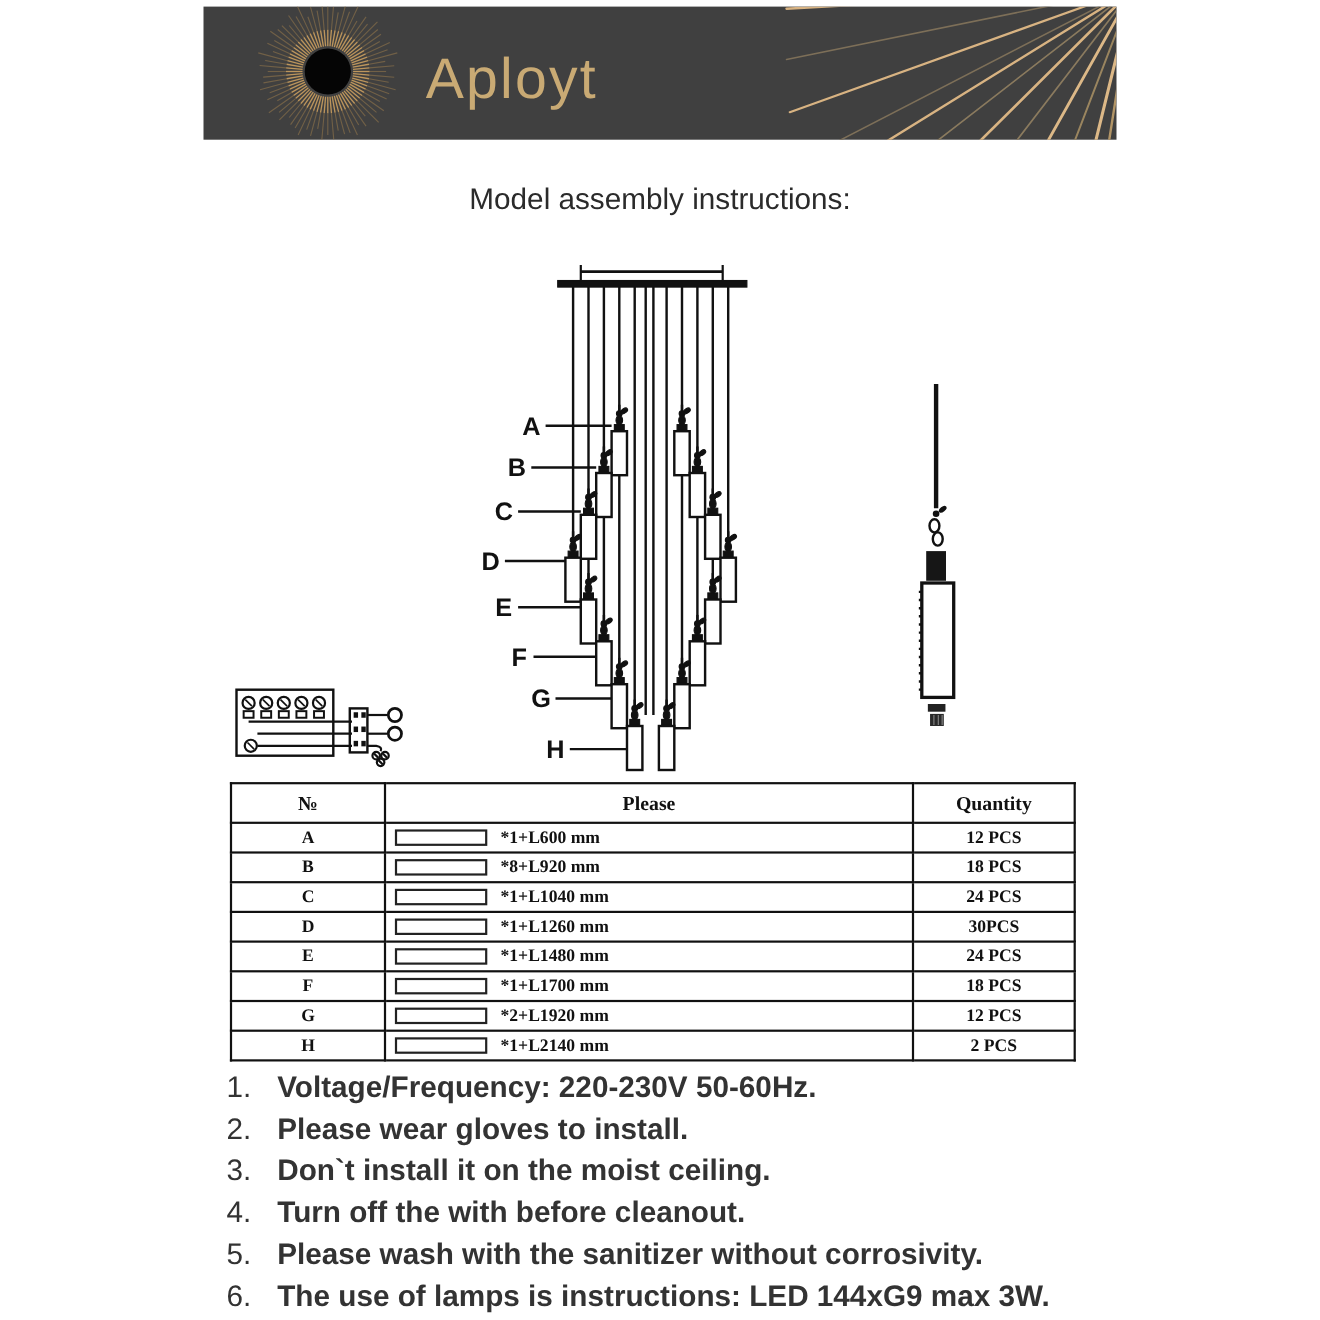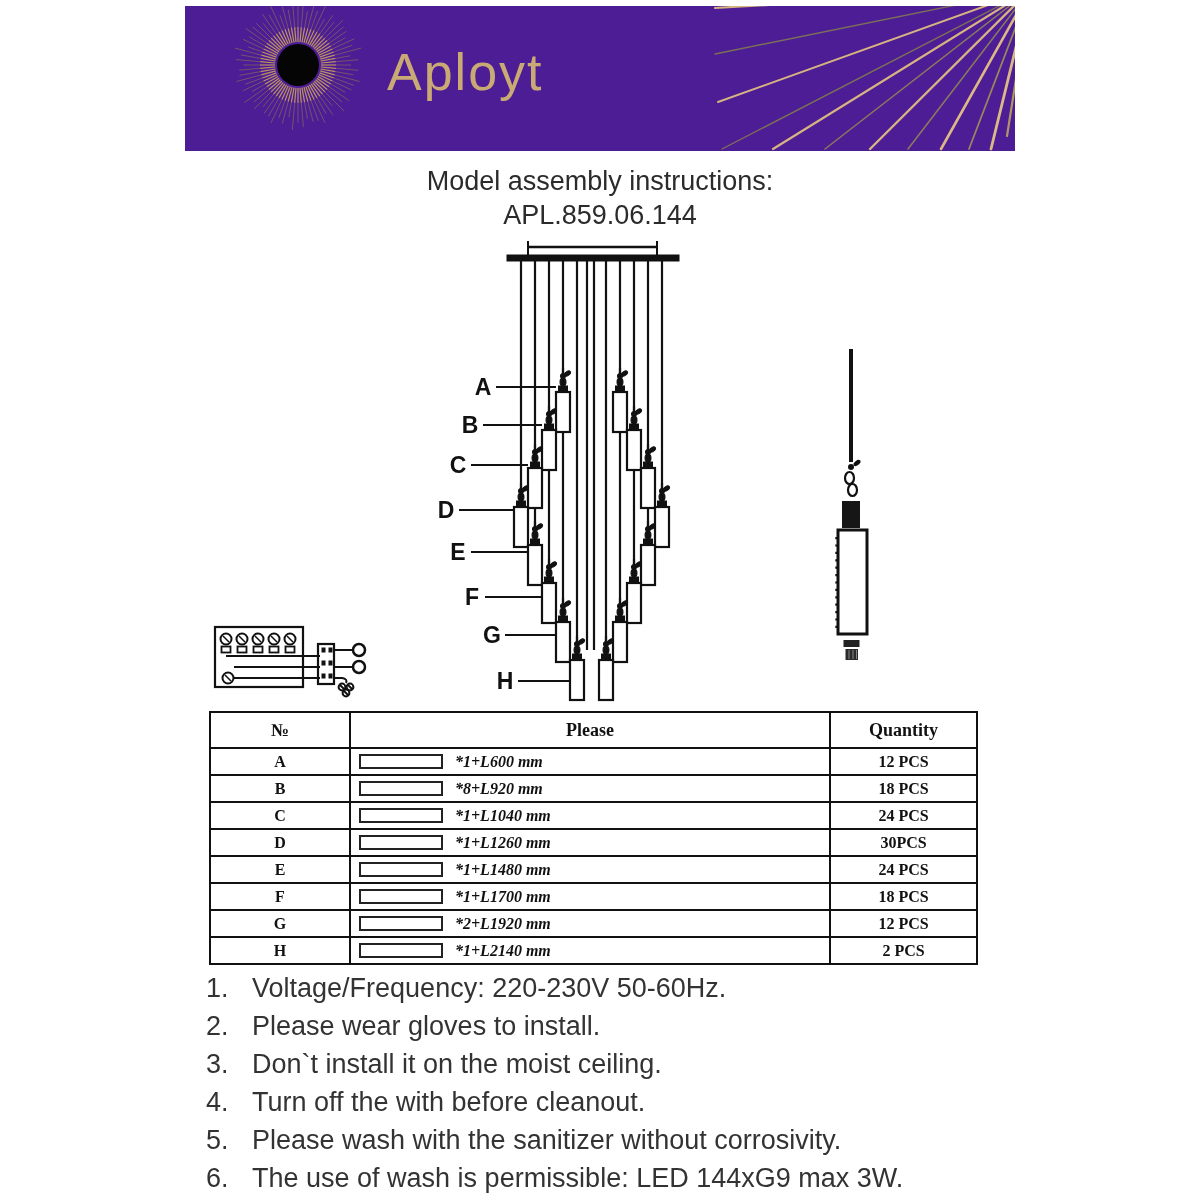--- a/index.html
+++ b/index.html
@@ -2,22 +2,22 @@
 <html><head>
 <meta charset="utf-8">
 <style>
   html,body{margin:0;padding:0;}
   body{
     width:1200px;height:1200px;background:#ffffff;position:relative;
     font-family:"Liberation Sans",sans-serif;overflow:hidden;
   }
   
   .banner{
-    position:absolute;left:185px;top:6px;width:830px;height:145px;
-    background:#4c1d95;overflow:hidden;
+    position:absolute;left:185px;top:6px;width:830px;height:121px;
+    background:#404040;overflow:hidden;
   }
   .burst{position:absolute;left:42px;top:-6px;width:142px;height:142px;}
   .brand{
     position:absolute;left:202px;top:36px;
     font-size:52px;font-weight:400;letter-spacing:2px;color:#c9aa74;
   }
   .fan{position:absolute;right:0;top:0;width:330px;height:145px;}
   
   .title-block{
     position:absolute;left:0;top:164px;width:1200px;text-align:center;
@@ -29,35 +29,35 @@
   
   table.parts{
     position:absolute;left:209px;top:711px;width:767px;
     border-collapse:collapse;table-layout:fixed;
     font-family:"Liberation Serif",serif;color:#111;
   }
   table.parts th,table.parts td{border:2px solid #111;padding:0;}
   table.parts th{height:34px;font-size:18px;font-weight:700;}
   table.parts td{height:25px;font-size:16px;font-weight:700;text-align:center;}
   col.c-num{width:140px;} col.c-crystal{width:480px;} col.c-qty{width:147px;}
-  td.crystal-cell{text-align:left;font-style:italic;}
+  td.crystal-cell{text-align:left;}
   .crystal-inner{display:flex;align-items:center;padding-left:8px;}
   .crystal-rect{
     display:inline-block;width:80px;height:11px;border:2px solid #222;
     background:#fff;margin-right:12px;flex:0 0 auto;
   }
   
   .instructions{
     position:absolute;left:206px;top:974px;width:830px;
     list-style:none;margin:0;padding:0;
     font-size:27px;color:#333;
   }
   .instructions li{display:flex;margin-bottom:9px;line-height:29px;}
   .instructions .num{flex:0 0 46px;}
-  .instructions .txt{flex:1;}
+  .instructions .txt{flex:1;font-weight:bold;}
 </style>
 </head>
 <body>
 
 <div class="banner">
   <svg class="burst" id="burst" viewBox="0 0 142 142">
     <circle cx="71" cy="65" r="21" fill="#050505"></circle>
   <line x1="94" y1="65" x2="109" y2="65" stroke="#c39a5e" stroke-width="1.2" opacity="0.95"></line>
       <line x1="109" y1="65" x2="124" y2="65" stroke="#9a7b4c" stroke-width="1" opacity="0.55"></line>
       <line x1="93.91247805611015" y1="67.00458208319614" x2="108.85539852748633" y2="68.31191822441102" stroke="#c39a5e" stroke-width="1.2" opacity="0.95"></line>
@@ -217,21 +217,20 @@
       <line x1="345" y1="-16" x2="256" y2="143" stroke="#dcb887" stroke-width="2.6"></line>
       <line x1="345" y1="-16" x2="284" y2="143" stroke="#9a855f" stroke-width="1.8"></line>
       <line x1="345" y1="-16" x2="306" y2="143" stroke="#dcb887" stroke-width="2.8"></line>
       <line x1="345" y1="-16" x2="322" y2="130" stroke="#b29567" stroke-width="2.2"></line>
     </g>
   </svg>
 </div>
 
 <div class="title-block">
   <div>Model assembly instructions:</div>
-  <div>APL.859.06.144</div>
 </div>
 
 <svg class="diagram" viewBox="190 236 700 482">
   <g stroke="#111" fill="none">
 
     <g>
       <line x1="528" y1="247" x2="657" y2="247" stroke-width="2.5"></line>
       <line x1="528" y1="241" x2="528" y2="255" stroke-width="2"></line>
       <line x1="657" y1="241" x2="657" y2="255" stroke-width="2"></line>
       <rect x="507" y="255" width="172" height="6" fill="#111"></rect>
@@ -582,15 +581,15 @@
   <li>
       <span class="num">4.</span>
       <span class="txt">Turn off the with before cleanout.</span>
     </li>
   <li>
       <span class="num">5.</span>
       <span class="txt">Please wash with the sanitizer without corrosivity.</span>
     </li>
   <li>
       <span class="num">6.</span>
-      <span class="txt">The use of wash is permissible: LED 144xG9 max 3W.</span>
+      <span class="txt">The use of lamps is instructions: LED 144xG9 max 3W.</span>
     </li>
 </ol>
 
 </body></html>

